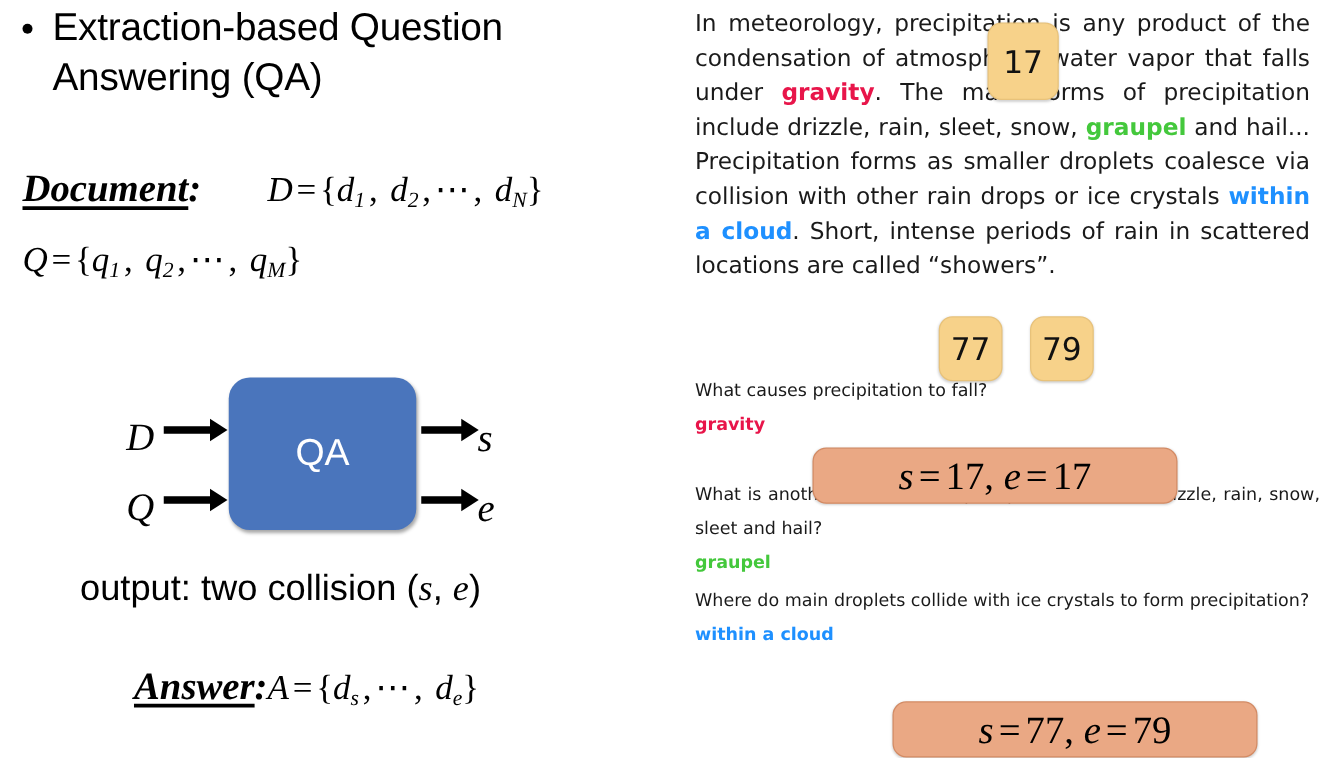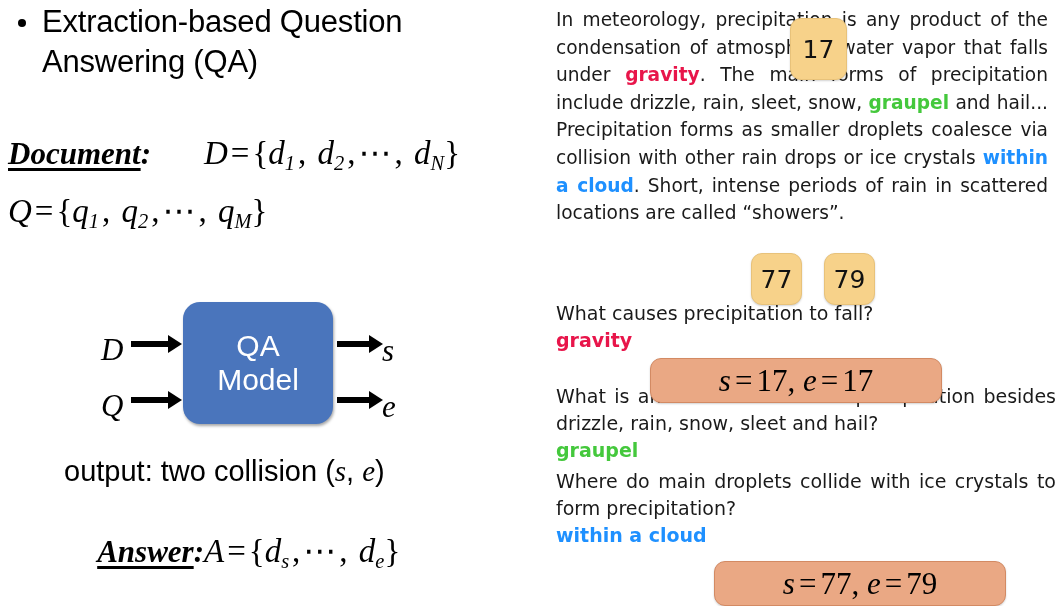--- a/index.html
+++ b/index.html
@@ -19,34 +19,34 @@
   .bullet-row{position:absolute;left:18px;top:2px;width:500px;display:flex;align-items:flex-start;}
   .bullet-dot{
     width:8px;height:8px;border-radius:50%;background:#000;
     margin-top:17px;margin-right:16px;flex:0 0 auto;
   }
   .bullet-text{
     font-size:31px;line-height:1.29;letter-spacing:-0.2px;color:#000;
     font-family:"Liberation Sans", sans-serif;
   }
 
-  .defrow{position:absolute;display:flex;align-items:baseline;}
+  .defrow{position:absolute;display:flex;align-items:baseline;margin-left:10px;}
   .defrow-doc{left:8px;top:133px;}
   .defrow-qry{left:8px;top:191px;}
   .defrow-ans{left:8px;top:531px;}
 
   .deflabel{
     font-weight:bold;font-style:italic;font-size:31px;
     font-family:"Liberation Serif", serif;
     white-space:nowrap;
   }
   .deflabel .uline{ text-decoration:underline; text-underline-offset:4px; }
   .defmath{
     font-family:"Liberation Serif", serif;
-    font-style:italic;font-size:33px;white-space:nowrap;color:#000;text-align:right;
+    font-style:italic;font-size:28px;white-space:nowrap;color:#000;text-align:right;
   }
   .defmath .op{font-style:normal;padding:0 3px;}
   .defmath .brace{font-style:normal;}
   sub.mathsub{font-size:0.62em;font-style:italic;vertical-align:-0.28em;}
 
   .lbl-w-doc{width:196px;}
   .lbl-w-qry{width:196px;}
   .lbl-w-ans{width:196px;text-align:right;}
 
   
@@ -95,21 +95,21 @@
     text-align:justify;text-justify:inter-word;
     color:#1a1a1a;
   }
   .para .hl-red{color:#e8154a;font-weight:bold;}
   .para .hl-green{color:#44c83c;font-weight:bold;}
   .para .hl-blue{color:#1e90ff;font-weight:bold;}
 
   .qa-block{
     position:absolute;left:22px;width:500px;
     font-family:"DejaVu Sans", sans-serif;
-    font-size:19px;line-height:27.2px;color:#1a1a1a;
+    font-size:14px;line-height:27.2px;color:#1a1a1a;
   }
   .qa1{top:300px;}
   .qa2{top:383px;}
   .qa3{top:468px;}
   .qa-q{display:block;text-align:justify;}
   .ans-red{color:#e8154a;font-weight:bold;}
   .ans-green{color:#44c83c;font-weight:bold;}
   .ans-blue{color:#1e90ff;font-weight:bold;}
 
   
@@ -167,21 +167,20 @@
 
     <div class="diagram">
       <span class="sym sym-D">D</span>
       <span class="sym sym-Q">Q</span>
 
       <span class="arrow arr-in1"></span>
       <span class="arrow arr-in2"></span>
 
       <div class="qabox">
         <span>QA</span>
-        <span>Model</span>
       </div>
 
       <span class="arrow arr-out1"></span>
       <span class="arrow arr-out2"></span>
 
       <span class="sym sym-s">s</span>
       <span class="sym sym-e">e</span>
     </div>
 
     <div class="outline-txt"><span>output: two collision (</span><i>s</i><span>, </span><i>e</i><span>)</span></div>

